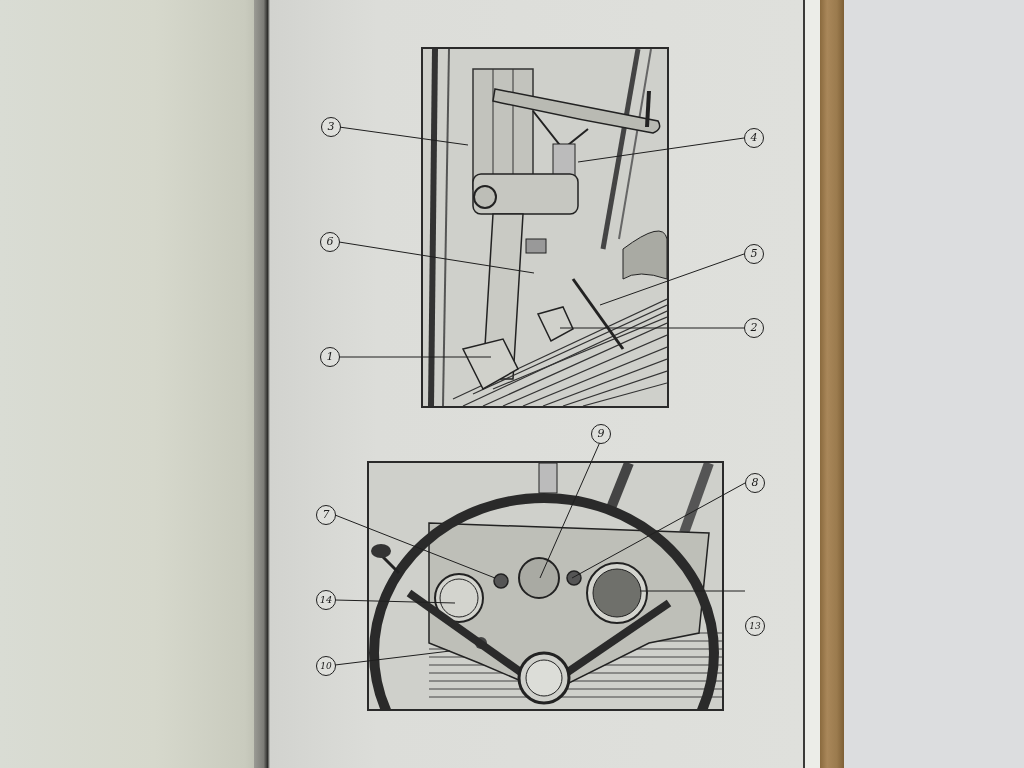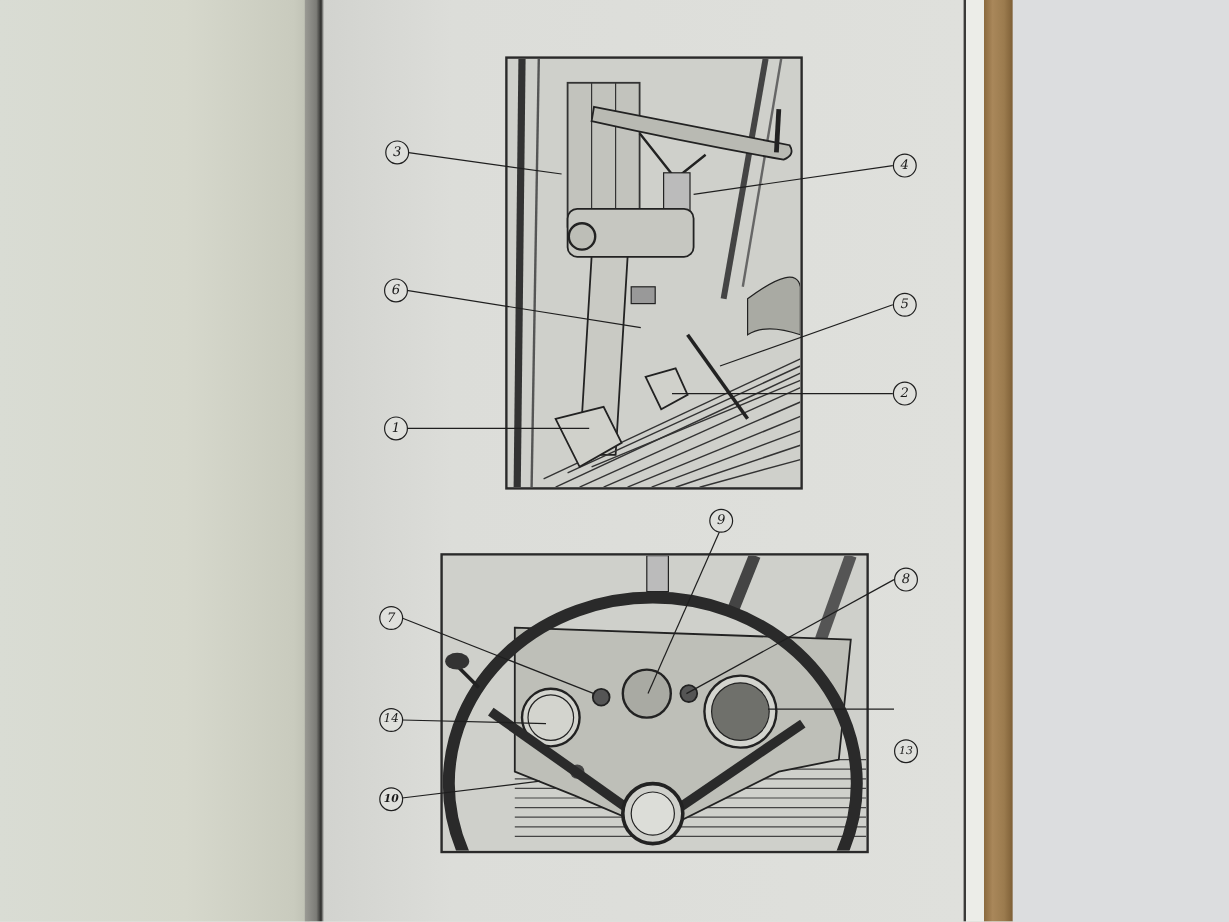--- a/index.html
+++ b/index.html
@@ -144,13 +144,13 @@
 <div class="callout" style="left:320px;top:232px;">6</div>
 <div class="callout" style="left:744px;top:244px;">5</div>
 <div class="callout" style="left:744px;top:318px;">2</div>
 <div class="callout" style="left:320px;top:347px;">1</div>
 
 <div class="callout" style="left:591px;top:424px;">9</div>
 <div class="callout" style="left:745px;top:473px;">8</div>
 <div class="callout" style="left:316px;top:505px;">7</div>
 <div class="callout" style="left:316px;top:590px;font-size:10px;">14</div>
 <div class="callout" style="left:745px;top:581px;font-size:9px;margin-top:35px;">13</div>
-<div class="callout" style="left:316px;top:656px;font-size:9px;font-weight:bold;">10</div>
+<div class="callout" style="left:316px;top:656px;font-size:9px;">10</div>
 
 </body></html>

